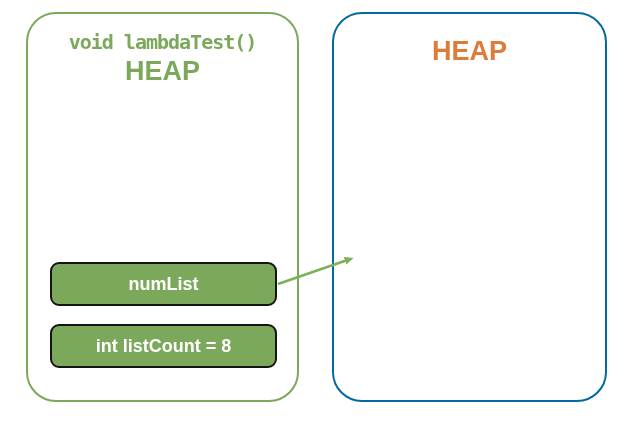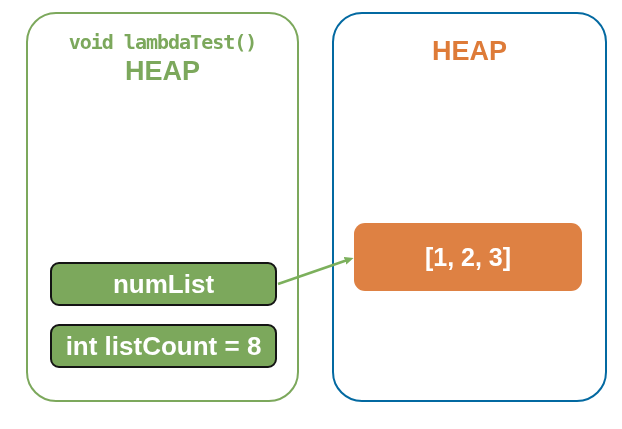--- a/index.html
+++ b/index.html
@@ -66,21 +66,21 @@
     height: 44px;
     box-sizing: border-box;
     background: #7CA85C;
     border: 2px solid #141414;
     border-radius: 9px;
     display: flex;
     align-items: center;
     justify-content: center;
     color: #ffffff;
     font-weight: bold;
-    font-size: 26px;
+    font-size: 18px;
   }
   .var-box.v0 { top: 262px; }
   .var-box.v1 { top: 324px; }
   .heap-box {
     position: absolute;
     left: 354px;
     top: 223px;
     width: 228px;
     height: 68px;
     box-sizing: border-box;
@@ -112,21 +112,20 @@
     <div class="region-title">HEAP</div>
   </div>
 
   <div class="region heap">
     <div class="region-title">HEAP</div>
   </div>
 
   <div class="var-box v0">numList</div>
   <div class="var-box v1">int listCount = 8</div>
 
-  <div class="heap-box">[1, 2, 3]</div>
 
   <svg class="arrow-layer" viewBox="0 0 622 429" xmlns="http://www.w3.org/2000/svg">
     <defs>
       <marker id="arrowhead" markerWidth="10" markerHeight="8" refX="1" refY="4" orient="auto" markerUnits="userSpaceOnUse">
         <path d="M0,0 L9,4 L0,8 Z" fill="#7CB05C"></path>
       </marker>
     </defs>
     <line x1="278" y1="284" x2="346" y2="260.5" stroke="#7CB05C" stroke-width="2.6" marker-end="url(#arrowhead)"></line>
   </svg>
 

